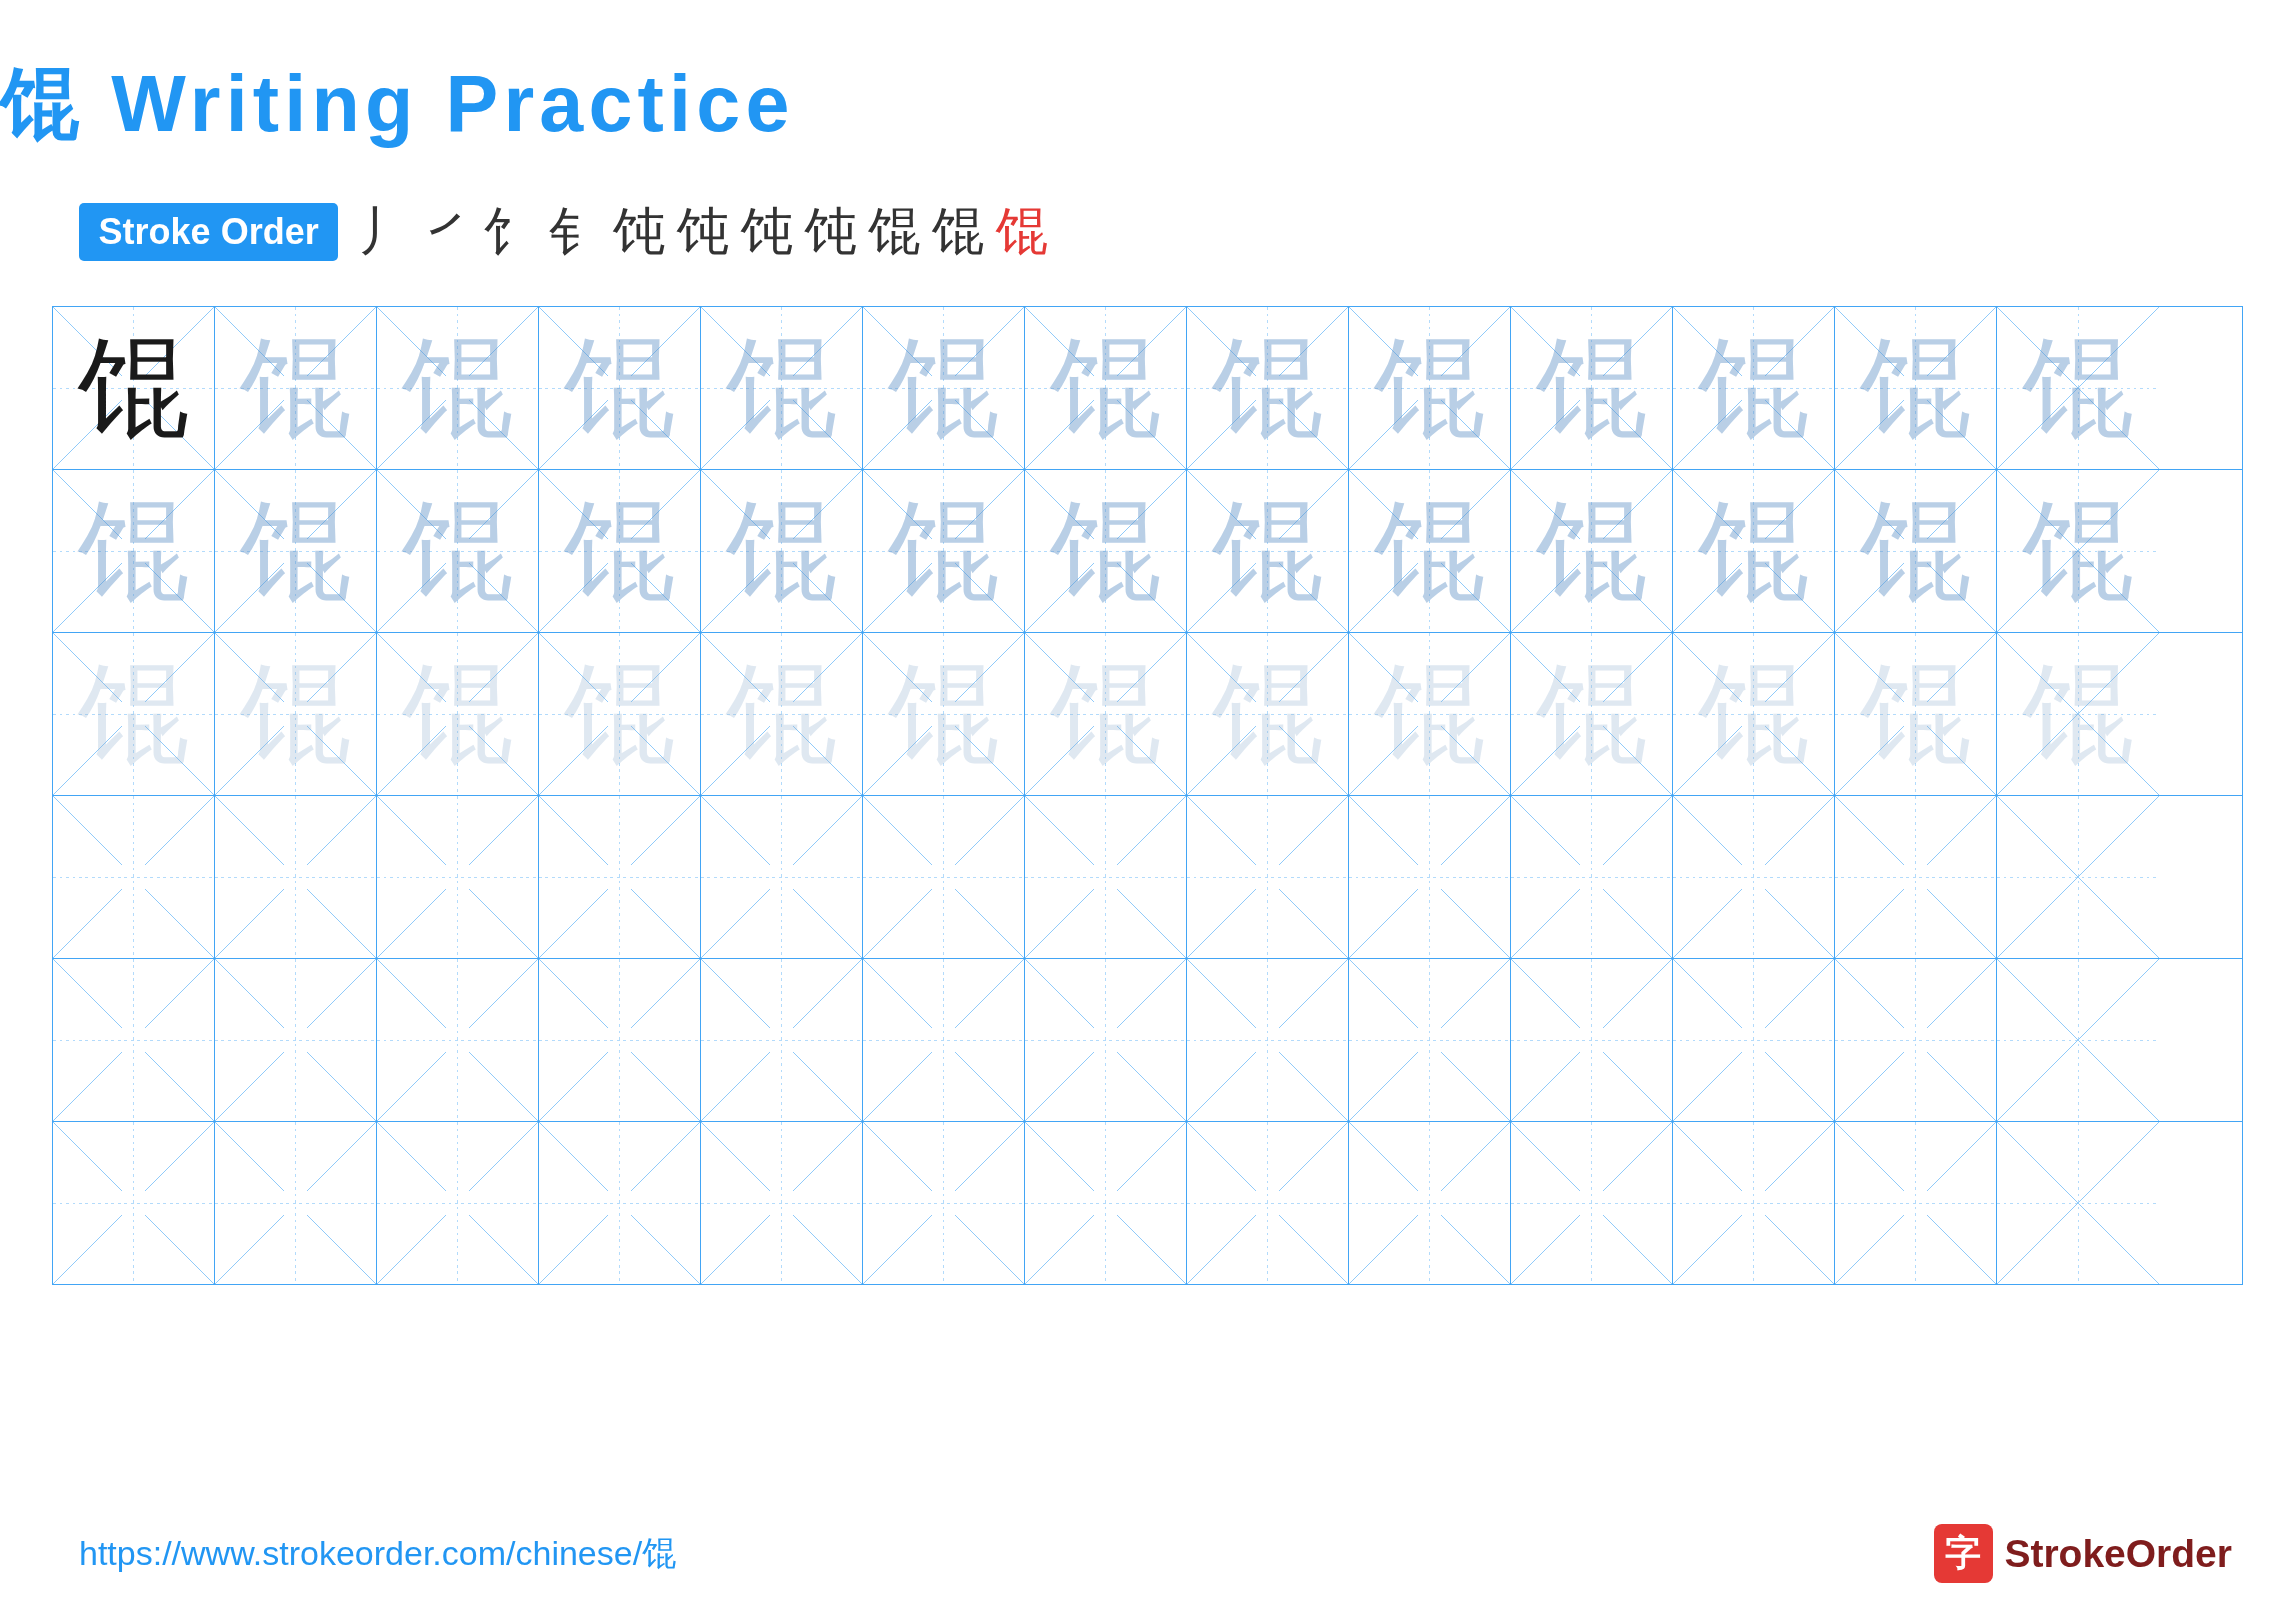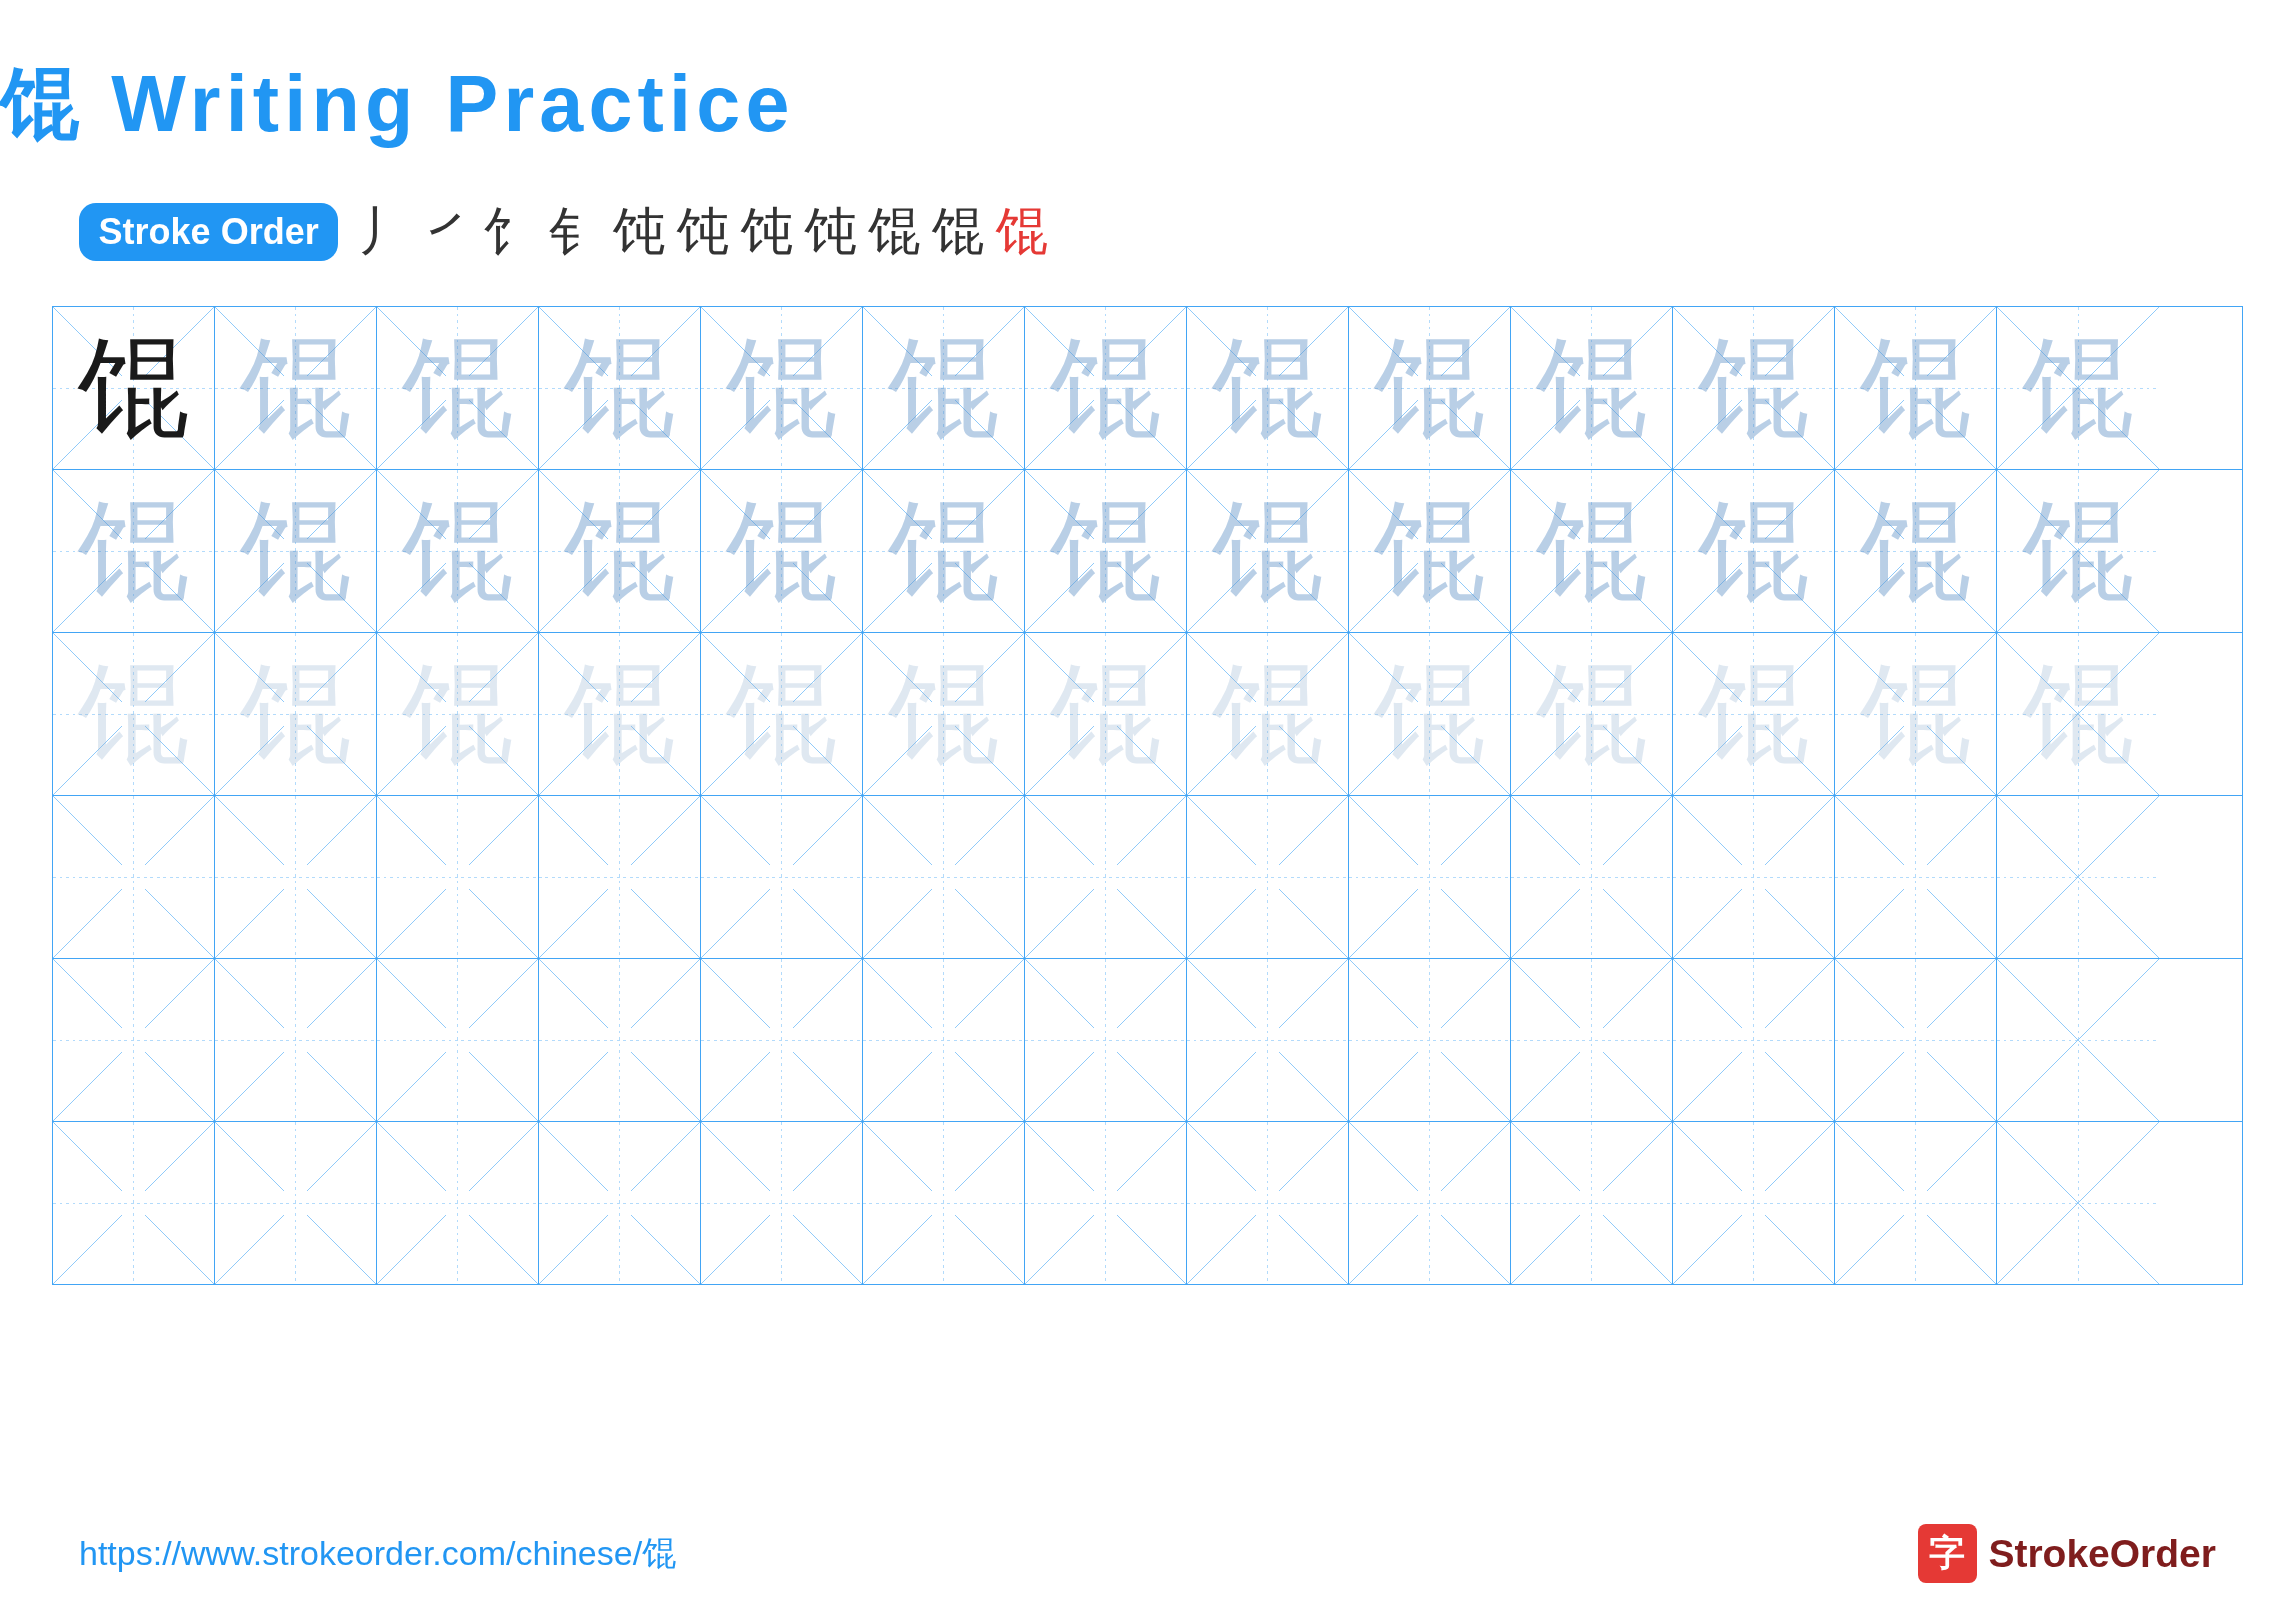--- a/index.html
+++ b/index.html
@@ -26,21 +26,21 @@
       padding: 39px 79px 26px 79px;
       gap: 19.6px;
     }
 
     .stroke-order-badge {
       background: #2196F3;
       color: white;
       font-size: 36px;
       font-weight: bold;
       padding: 7.9px 19.6px;
-      border-radius: 17px;
+      border-radius: 5px;
       white-space: nowrap;
     }
 
     .stroke-sequence {
       display: flex;
       align-items: center;
       gap: 11.8px;
       font-size: 52px;
     }
 
@@ -130,21 +130,21 @@
 
     
     .grid-row.empty-row .grid-cell {
       
     }
 
     .footer {
       position: absolute;
       bottom: 39px;
       left: 79px;
-      right: 79px;
+      right: 63px;
       display: flex;
       align-items: center;
       justify-content: space-between;
     }
 
     .footer-url {
       font-size: 34px;
       color: #2196F3;
       text-decoration: none;
     }

